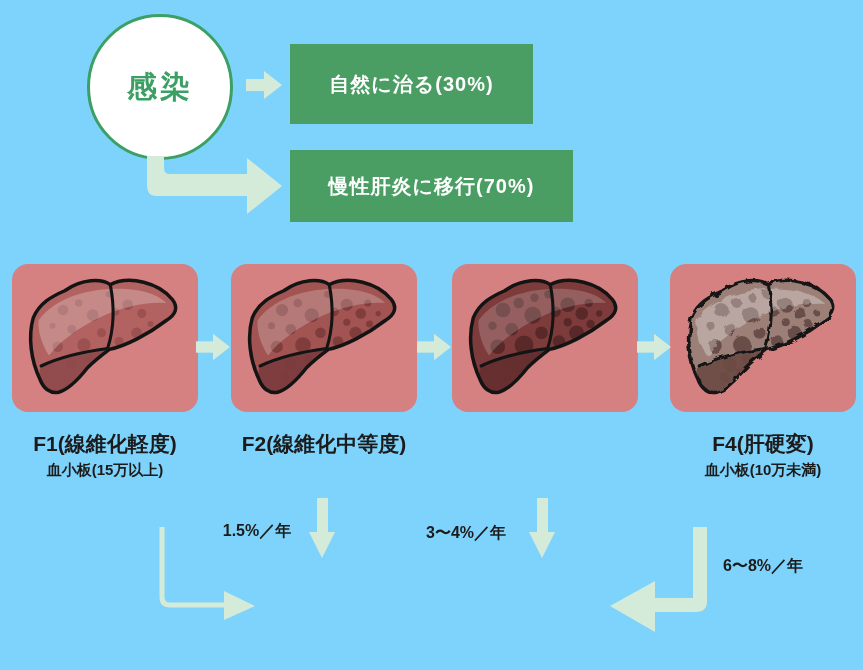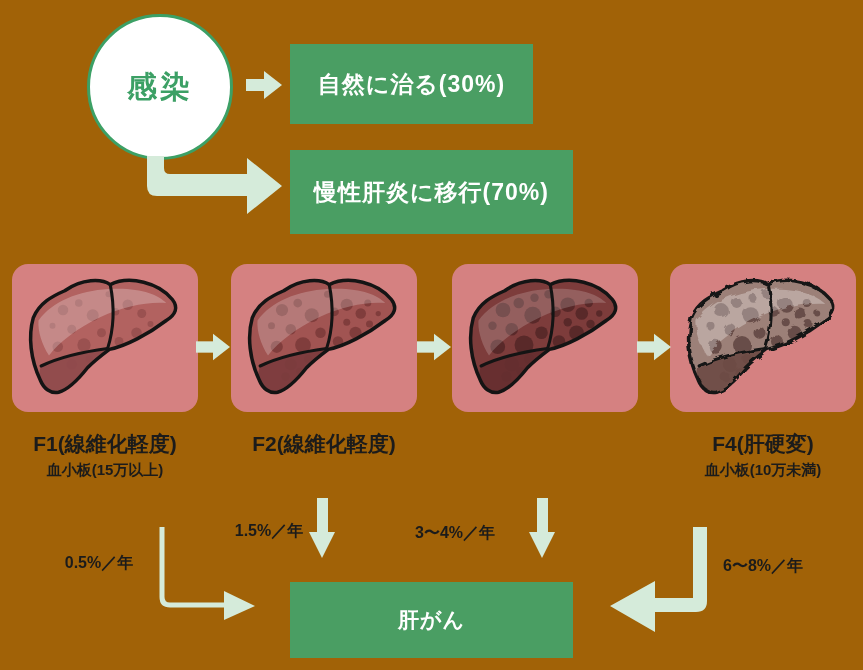--- a/index.html
+++ b/index.html
@@ -1,46 +1,46 @@
 <!DOCTYPE html>
 <html style="--green: #4a9e63; --green-bright: #3ca065; --light-green: #d5ebda; --pink: #d58181; --outline: #141414; --label-text: #1b1b1b; --box-text: #ffffff;"><head>
 <meta charset="utf-8">
 <style>
   html,body{margin:0;padding:0;background:#ffffff;}
   body{font-family:"Liberation Sans","DejaVu Sans",sans-serif;}
-  #canvas{position:relative;width:863px;height:670px;background:#a16207;overflow:hidden;}
+  #canvas{position:relative;width:863px;height:670px;background:#7dd3fc;overflow:hidden;}
   .abs{position:absolute;}
   
   .infection-circle{
     left:87px;top:14px;width:146px;height:146px;border-radius:50%;
     border:3px solid var(--green-bright);display:flex;align-items:center;justify-content:center;
     background:#fff;box-sizing:border-box;
   }
   .infection-label{font-size:30px;font-weight:700;color:var(--green-bright);letter-spacing:3px;}
   
   .green-box{
     background:var(--green);color:#fff;display:flex;align-items:center;justify-content:center;
-    font-weight:700;font-size:23px;letter-spacing:1px;
+    font-weight:700;font-size:20px;letter-spacing:1px;
   }
   .box-natural{left:290px;top:44px;width:243px;height:80px;}
-  .box-chronic{left:290px;top:150px;width:283px;height:84px;}
+  .box-chronic{left:290px;top:150px;width:283px;height:72px;}
   .box-cancer{left:290px;top:582px;width:283px;height:76px;font-size:21px;}
   
   .stage-box{
     top:264px;width:186px;height:148px;border-radius:16px;background:var(--pink);
     display:flex;align-items:center;justify-content:center;
   }
   .stage-box svg{width:176px;height:140px;display:block;}
   .sb0{left:12px;} .sb1{left:231px;} .sb2{left:452px;} .sb3{left:670px;}
   
   .stage-label{top:430px;width:226px;text-align:center;font-size:21px;font-weight:700;color:#1b1b1b;}
   .sl0{left:-8px;} .sl1{left:211px;} .sl2{left:432px;} .sl3{left:650px;}
   .platelet-label{top:461px;width:226px;text-align:center;font-size:15px;font-weight:700;color:#1b1b1b;}
   .rate-label{width:150px;text-align:center;font-size:16px;font-weight:700;color:#1b1b1b;}
-  .rl0{left:24px;top:553px;} .rl1{left:194px;top:521px;} .rl2{left:380px;top:523px;} .rl3{left:688px;top:556px;}
+  .rl0{left:24px;top:553px;} .rl1{left:182px;top:521px;} .rl2{left:391px;top:523px;} .rl3{left:688px;top:556px;}
   .lgfill{fill:var(--light-green);}
   .lgstroke{stroke:var(--light-green);}
 </style>
 </head>
 <body>
 
 <div id="canvas">
 
   <div class="abs infection-circle">
     <span class="infection-label">感染</span>
@@ -248,27 +248,26 @@
   <svg class="abs" style="left:417px;top:333px;" width="34" height="28" viewBox="0 0 36 28">
     <rect class="lgfill" x="0" y="8" width="19" height="12"></rect>
       <polygon class="lgfill" points="18,0 36,14 18,28"></polygon>
   </svg>
   <svg class="abs" style="left:637px;top:333px;" width="34" height="28" viewBox="0 0 36 28">
     <rect class="lgfill" x="0" y="8" width="19" height="12"></rect>
       <polygon class="lgfill" points="18,0 36,14 18,28"></polygon>
   </svg>
 
   <div class="abs stage-label sl0">F1(線維化軽度)</div>
-  <div class="abs stage-label sl1">F2(線維化軽度)</div>
+  <div class="abs stage-label sl1">F2(線維化中等度)</div>
   <div class="abs stage-label sl3">F4(肝硬変)</div>
 
   <div class="abs platelet-label sl0">血小板(15万以上)</div>
   <div class="abs platelet-label sl3">血小板(10万未満)</div>
 
-  <div class="abs rate-label rl0">0.5%／年</div>
   <div class="abs rate-label rl1">1.5%／年</div>
   <div class="abs rate-label rl2">3〜4%／年</div>
   <div class="abs rate-label rl3">6〜8%／年</div>
 
   <svg class="abs" style="left:152px;top:527px;" width="110" height="96" viewBox="0 0 110 96">
     <path class="lgstroke" d="M10,0 V70 Q10,78 18,78 H72" fill="none" stroke-width="5"></path>
     <polygon class="lgfill" points="72,64 103,79 72,93"></polygon>
   </svg>
 
   <svg class="abs" style="left:304px;top:498px;" width="36" height="62" viewBox="0 0 36 62">
@@ -278,17 +277,14 @@
 
   <svg class="abs" style="left:524px;top:498px;" width="36" height="62" viewBox="0 0 36 62">
     <rect class="lgfill" x="13" y="0" width="11" height="36"></rect>
     <polygon class="lgfill" points="5,34 31,34 18,60"></polygon>
   </svg>
 
   <svg class="abs" style="left:600px;top:527px;" width="115" height="108" viewBox="0 0 115 108">
     <path class="lgfill" d="M93,0 L107,0 L107,74 Q107,85 96,85 L55,85 L55,105 L10,79 L55,54 L55,71 L93,71 Z"></path>
   </svg>
 
-  <div class="abs green-box box-cancer">
-    <span>肝がん</span>
-  </div>
 
 </div>
 
 </body></html>

